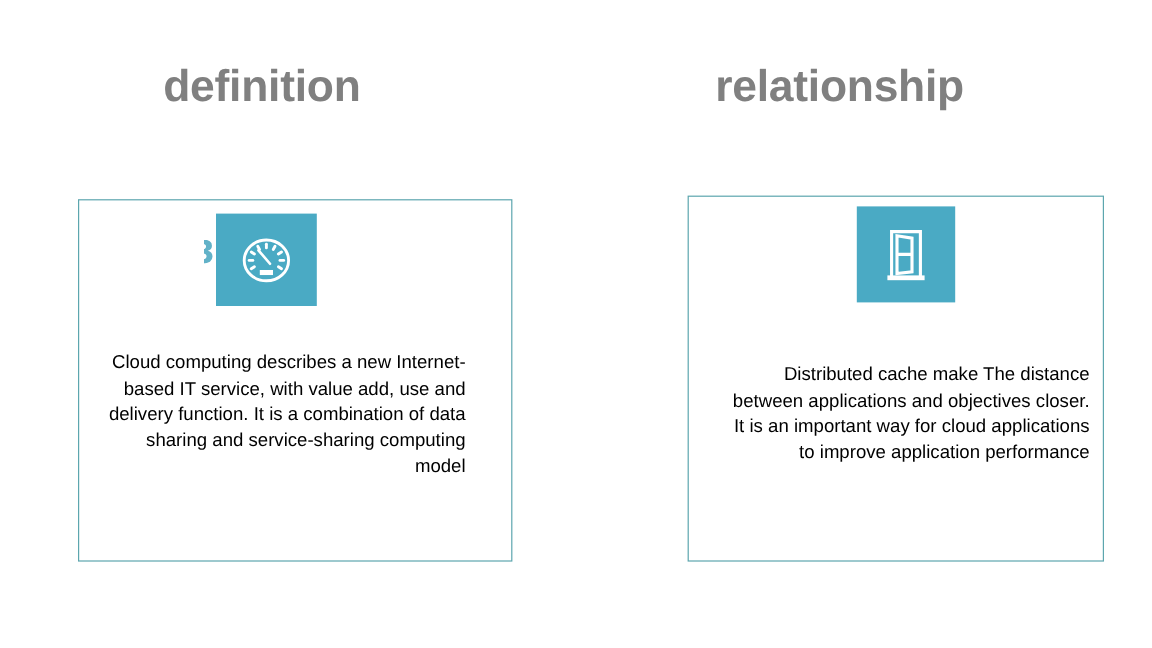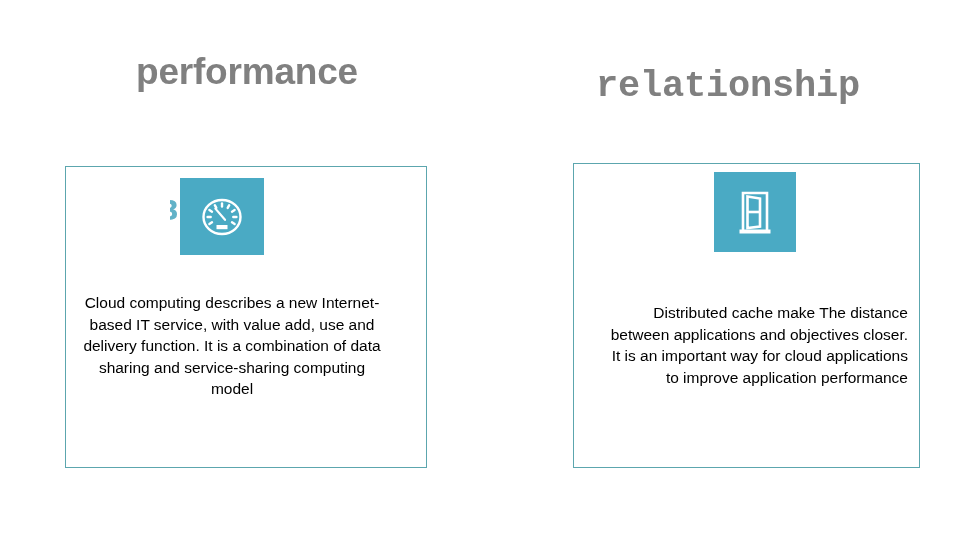--- a/index.html
+++ b/index.html
@@ -26,21 +26,21 @@
   .heading {
     position: absolute;
     font-weight: bold;
     color: #808080;
     font-size: 37px;
     line-height: 44px;
     letter-spacing: -0.2px;
     white-space: nowrap;
   }
   .heading.left  { left: 136px; top: 50px; }
-  .heading.right { left: 596px; top: 64px; font-family: Liberation Mono, monospace; }
+  .heading.right { left: 596px; top: 50px; }
 
   
   .panel {
     position: absolute;
     box-sizing: border-box;
     border: 1px solid #5CA6AE;
     background: transparent;
   }
   .panel.left  { left: 65px;  top: 166px; width: 362px; height: 302px; }
   .panel.right { left: 573px; top: 163px; width: 347px; height: 305px; }
@@ -83,35 +83,35 @@
   .body-text {
     position: absolute;
     color: #000000;
     font-size: 15.5px;
     line-height: 21.5px;
   }
   .body-text.left {
     left: 76px;
     top: 292px;
     width: 312px;
-    text-align: center;
+    text-align: right;
   }
   .body-text.right {
     left: 603px;
     top: 302px;
     width: 305px;
     text-align: right;
   }
 </style>
 </head>
 <body>
 
 <div class="slide">
 
-  <div class="heading left">performance</div>
+  <div class="heading left">definition</div>
 
   <div class="panel left"></div>
 
   <div class="glyph-fragment">
       <span>3</span>
     </div>
 
   <div class="icon-tile left">
     <svg class="icon-svg" width="50" height="46" viewBox="0 0 50 46" fill="none" stroke="#FFFFFF" stroke-width="2.4" stroke-linecap="round">
       <ellipse cx="25" cy="23" rx="18.5" ry="17"></ellipse>

